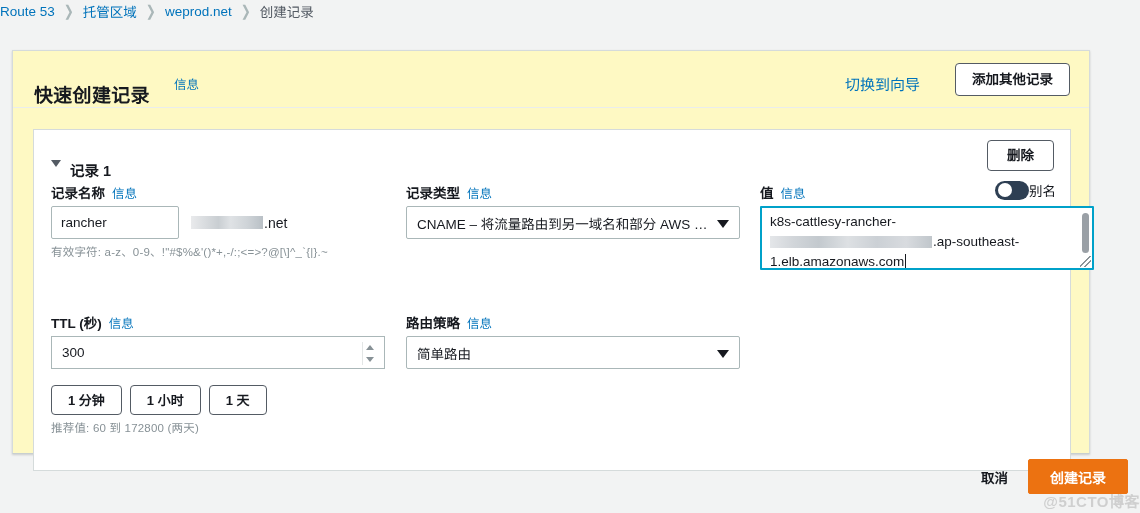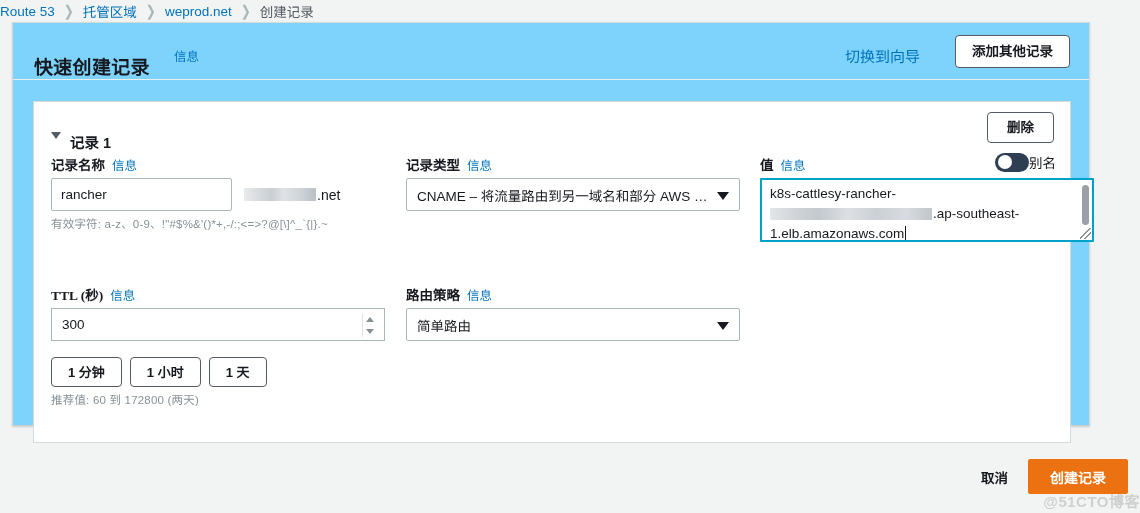--- a/index.html
+++ b/index.html
@@ -21,23 +21,23 @@
   }
   .crumb-link { color: #0073bb; text-decoration: none; white-space: nowrap; }
   .crumb-current { color: #545b64; white-space: nowrap; }
   .crumb-sep {
     color: #aab7b8; font-size: 12px; margin: 0 9px;
     transform: scaleY(1.25); display: inline-block;
   }
 
   
   .card {
-    position: absolute; left: 12px; top: 22px;
+    position: absolute; left: 12px; top: 50px;
     width: 1078px; height: 404px;
-    background: #7dd3fc;
+    background: #fef9c3;
     border: 1px solid #d5dbdb;
     border-bottom: 1px solid #c8cfd0;
     box-shadow: 0 1px 2px rgba(0,0,0,0.16);
   }
   .card-header {
     position: relative; height: 57px;
     border-bottom: 1px solid #eaeded;
     padding: 0 20px;
   }
   .card-title {
@@ -93,27 +93,27 @@
   .fields { position: relative; }
   .col { position: absolute; }
   .col-1 { left: 17px; width: 350px; }
   .col-2 { left: 372px; width: 336px; }
   .col-3 { left: 726px; width: 296px; }
   .row-1 { top: 0px; }
   .row-2 { top: 130px; }
 
   .field-label {
     display: flex; align-items: baseline; gap: 7px;
-    margin-bottom: 7px; height: 17px; font-family: Liberation Serif, serif;
+    margin-bottom: 7px; height: 17px;
   }
   .field-label .lbl { font-size: 13.5px; font-weight: bold; color: #16191f; }
   .field-label .info { font-size: 12.5px; color: #0073bb; cursor: pointer; }
 
   .input-text {
-    width: 181px; height: 33px;
+    width: 128px; height: 33px;
     border: 1px solid #aab7b8; border-radius: 2px;
     background: #fff; padding: 0 9px;
     font-family: "Liberation Sans", "DejaVu Sans", sans-serif;
     font-size: 13.5px; color: #16191f;
   }
   .name-row { display: flex; align-items: center; }
   .redact {
     display: inline-block; height: 13px; width: 72px;
     margin-left: 12px; margin-right: 1px;
     background: linear-gradient(90deg,#e9eaec 0%,#dadde0 18%,#c9ced2 38%,#dfe2e5 55%,#cfd4d8 78%,#b9c0c6 100%);

